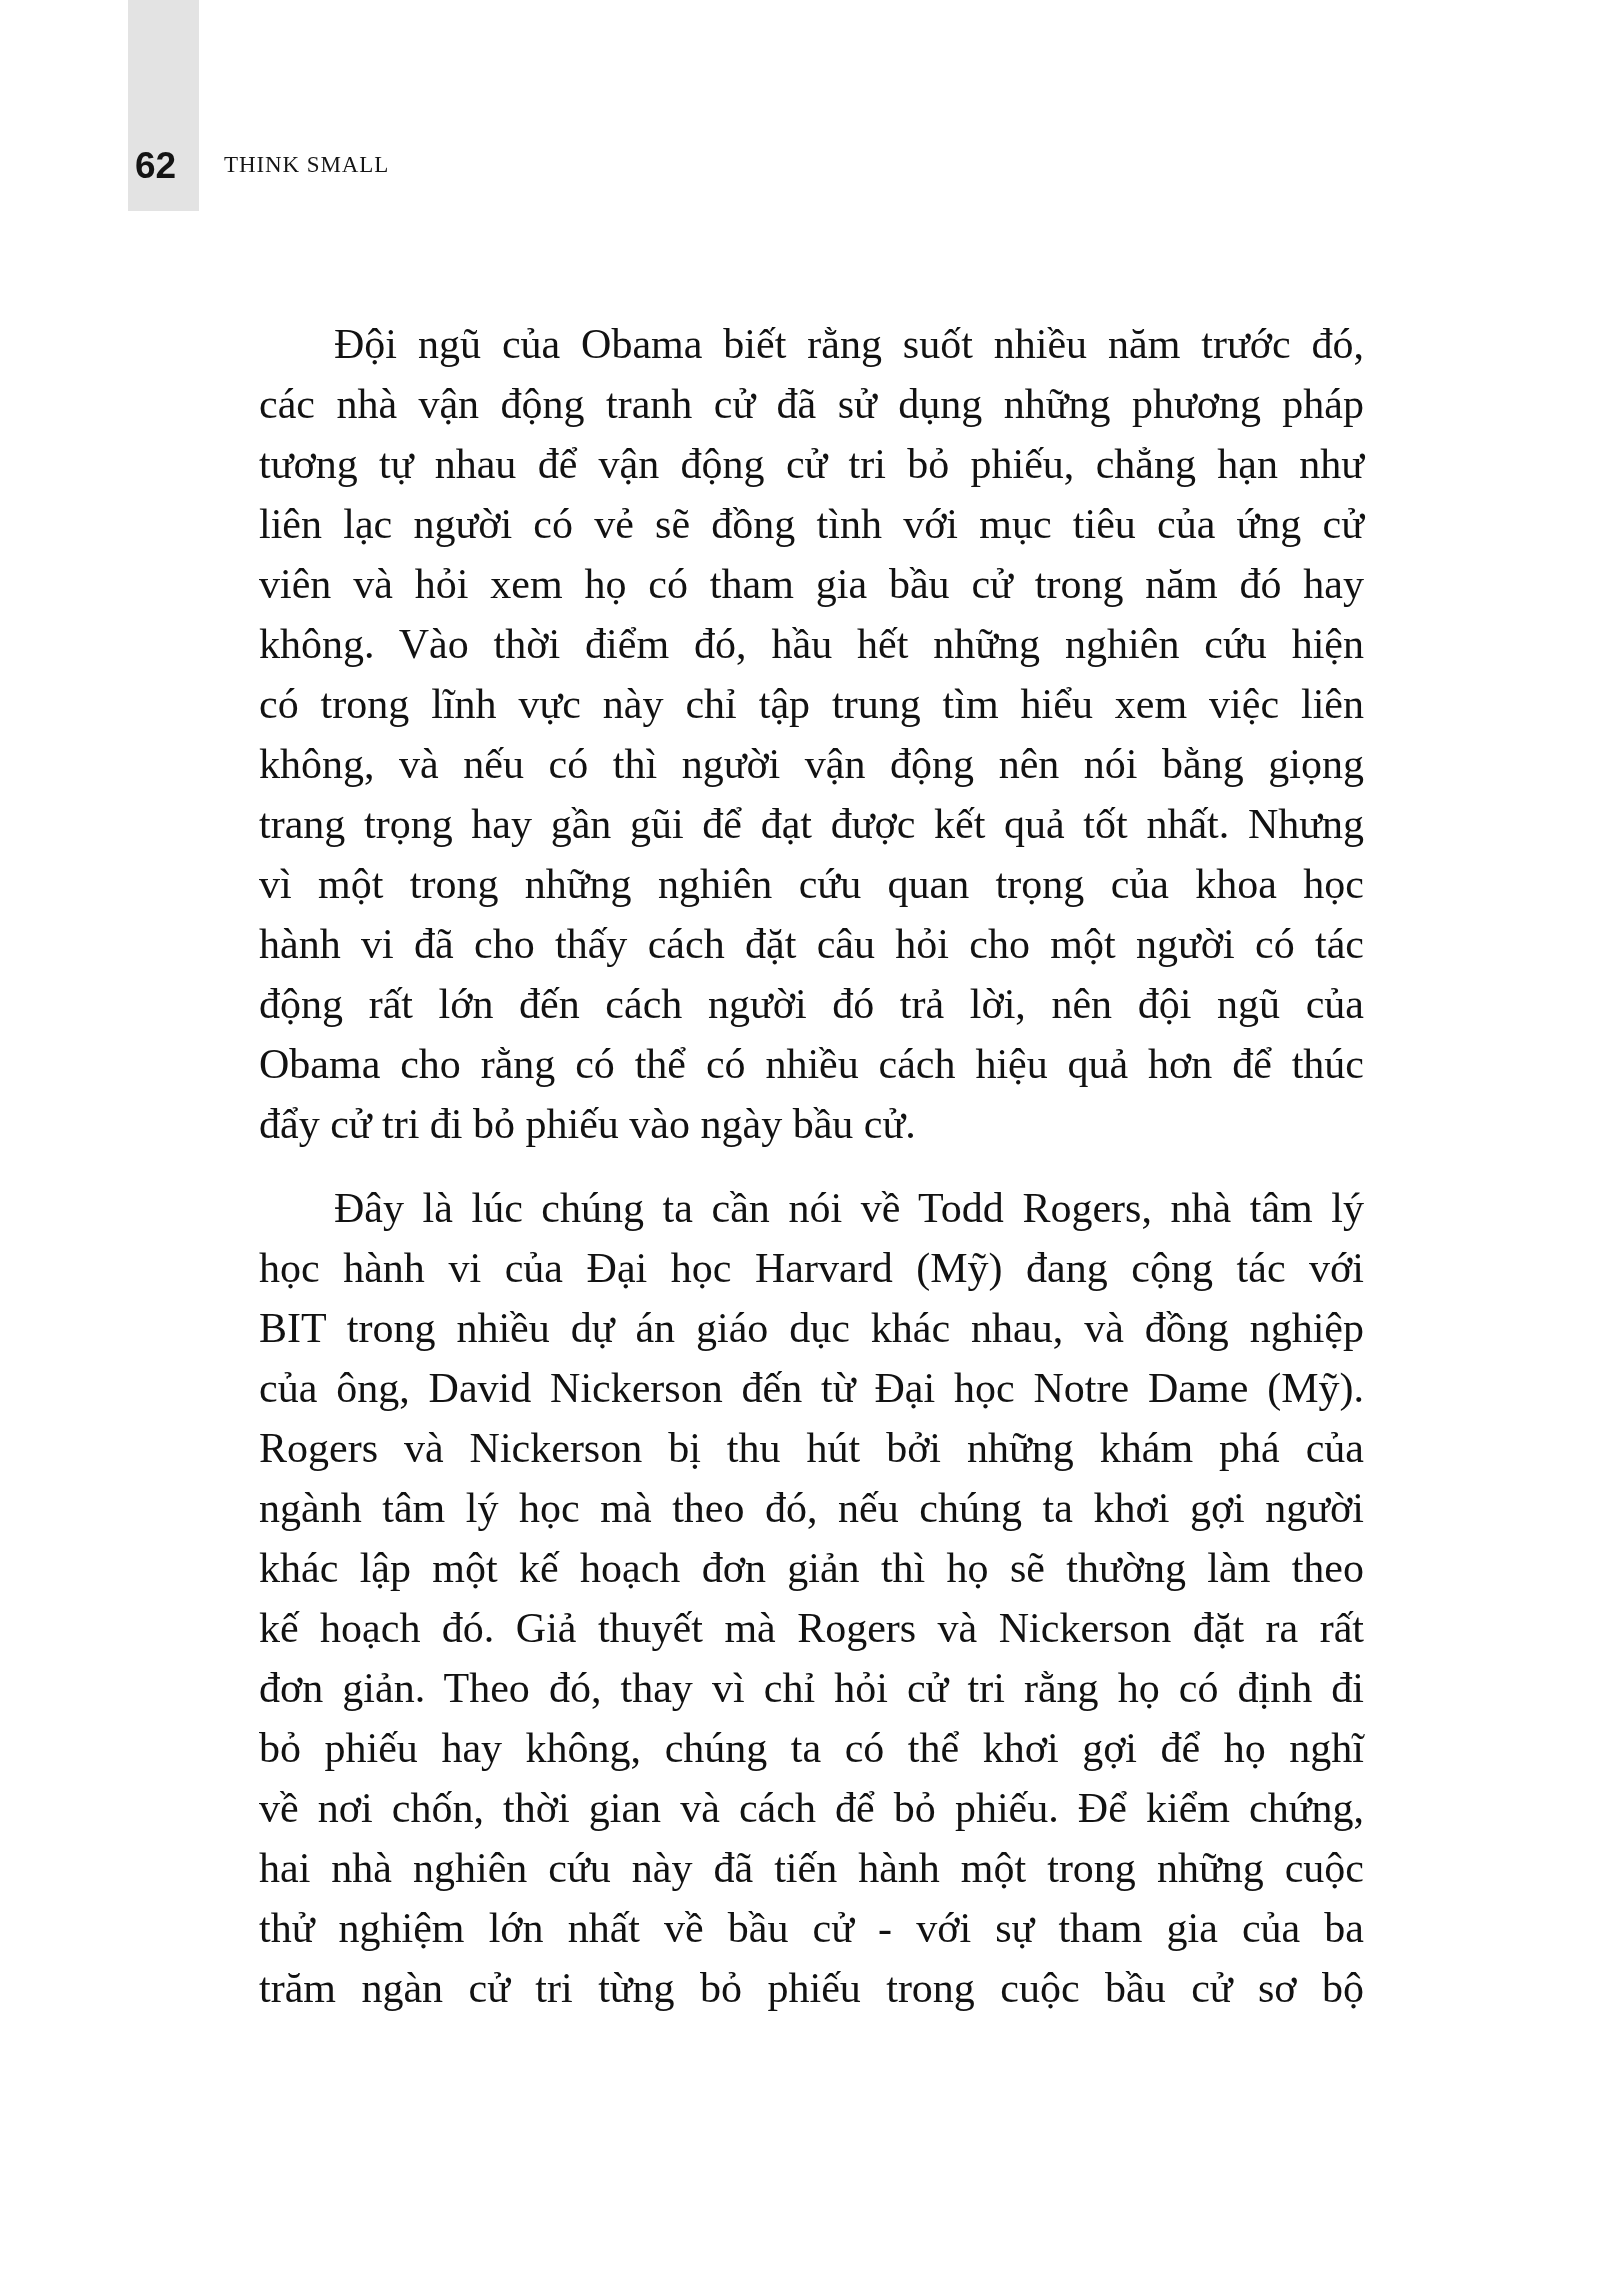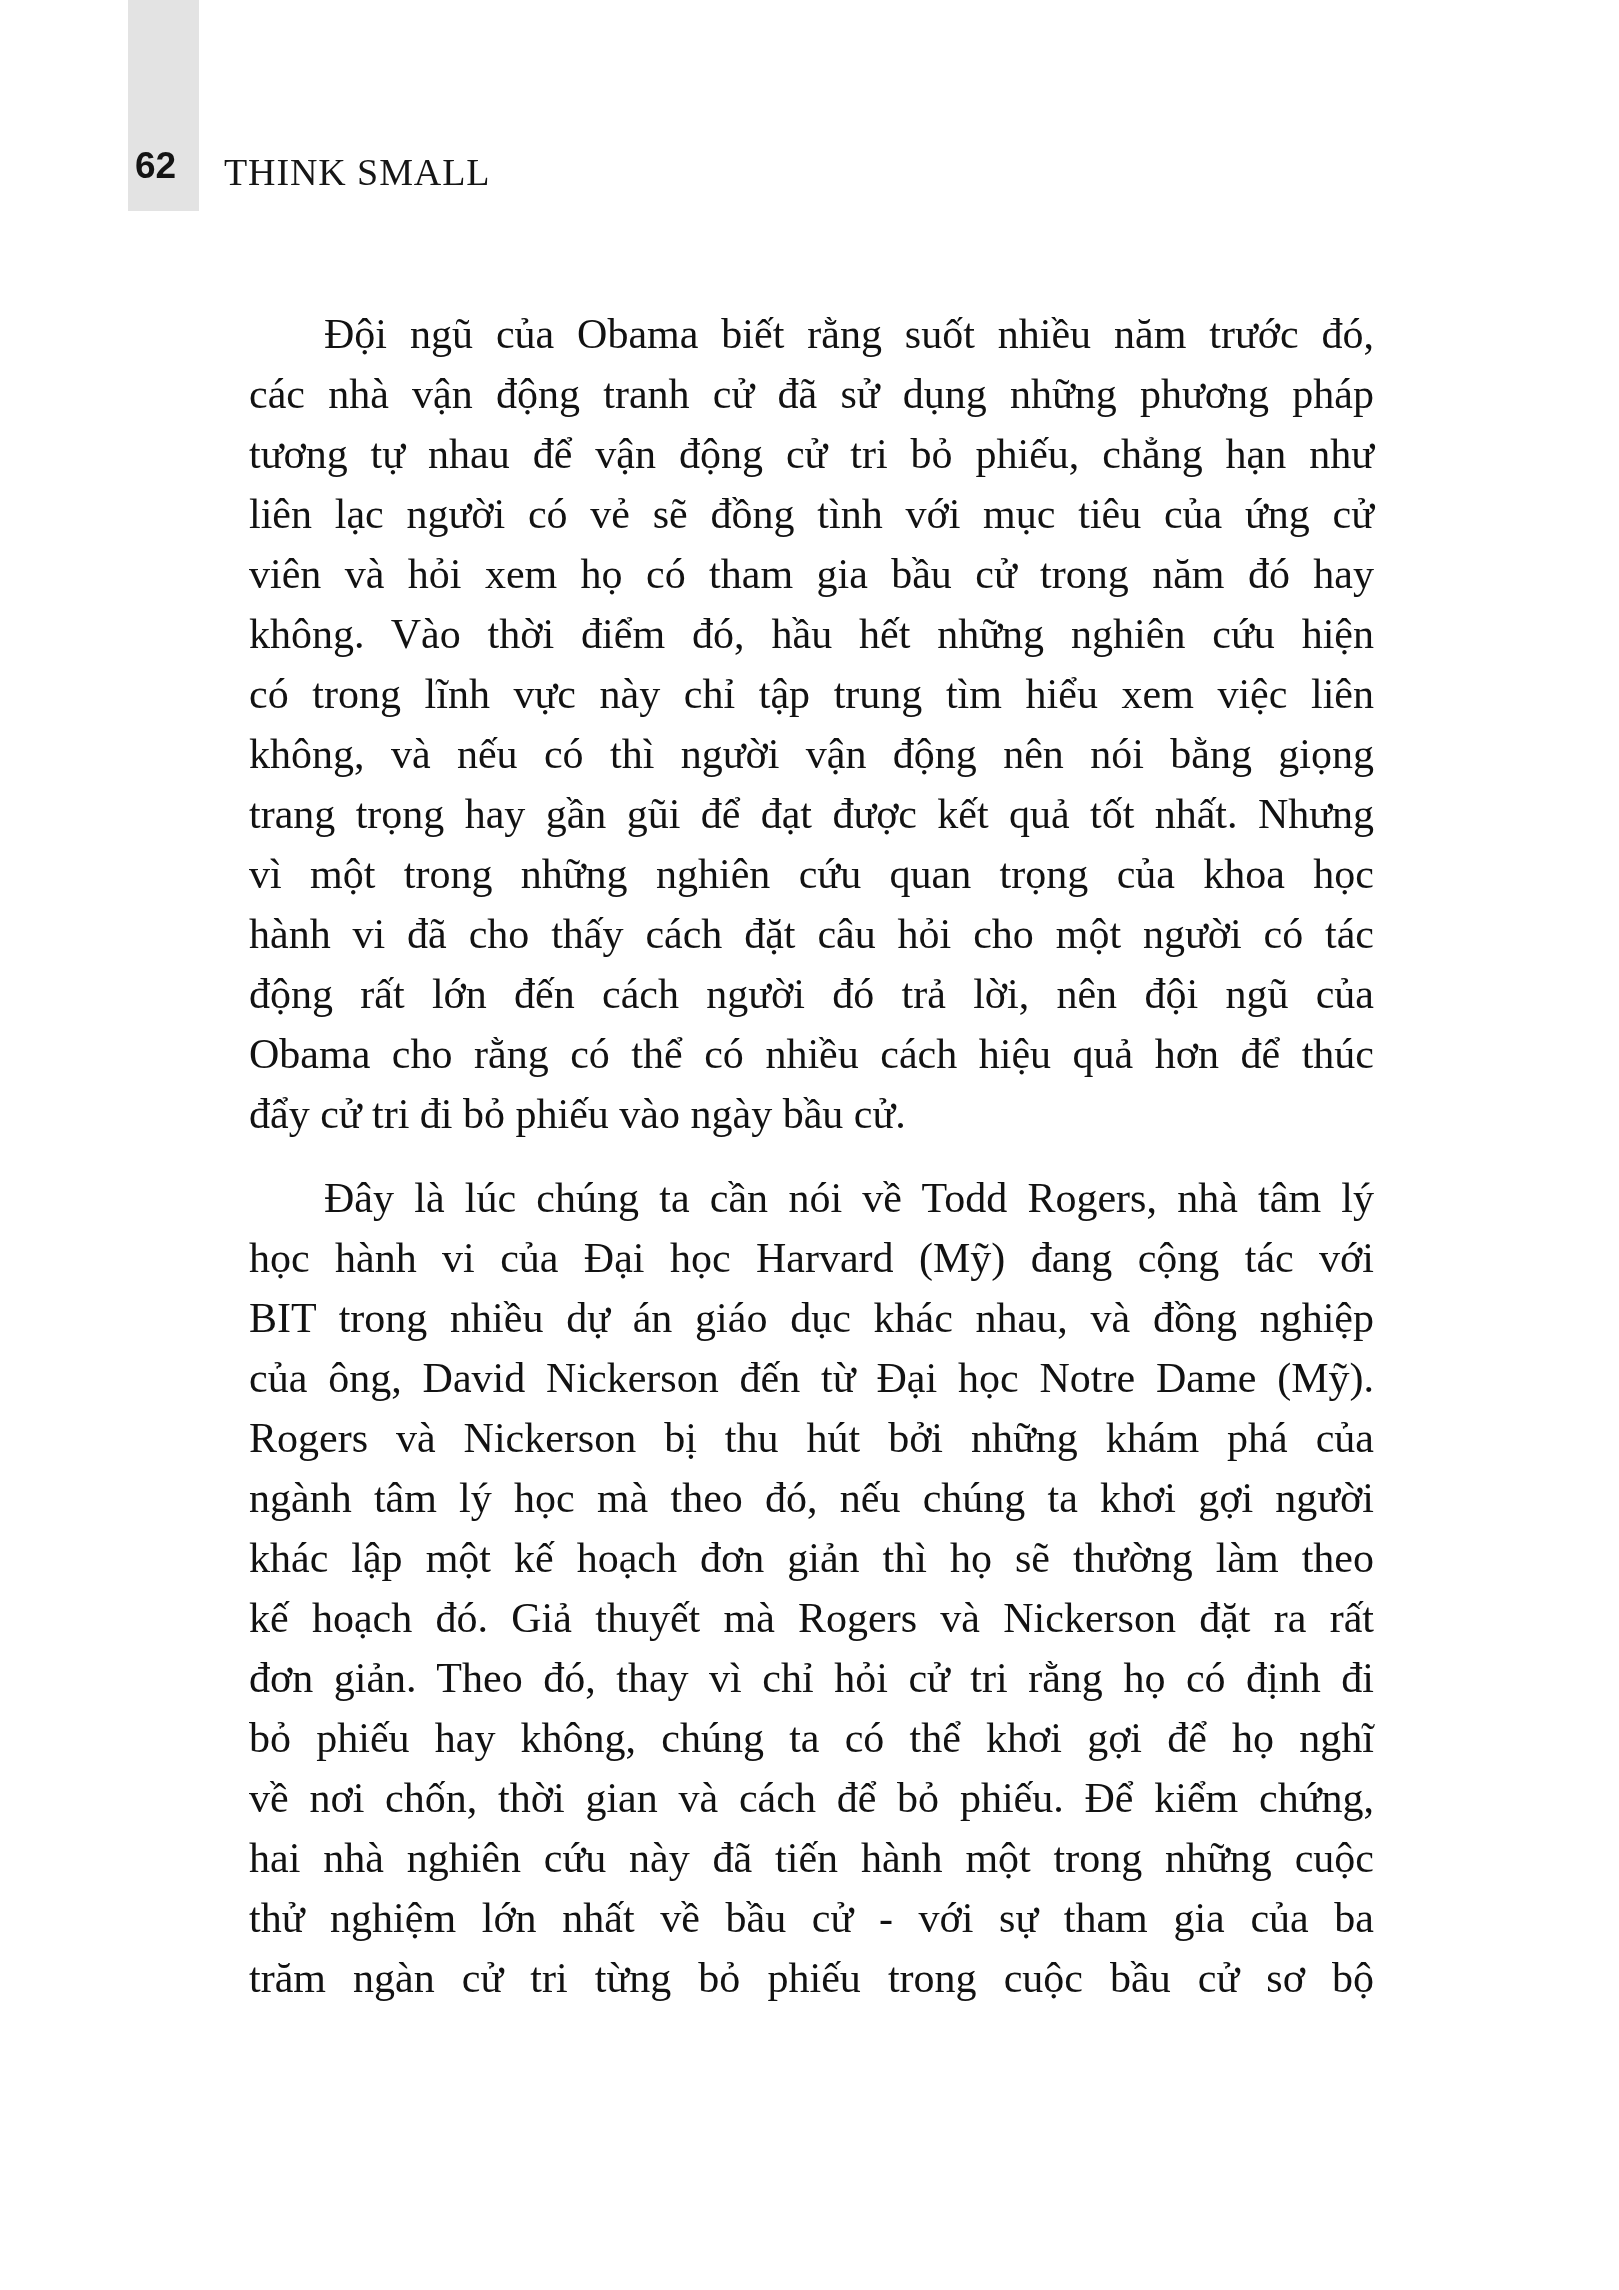--- a/index.html
+++ b/index.html
@@ -36,36 +36,36 @@
     font-weight: 700;
     font-size: 37px;
     line-height: 1;
     color: #141414;
   }
   .running-title {
     position: absolute;
     left: 224px;
     top: 153px;
     font-family: "Liberation Serif", serif;
-    font-size: 38px;
+    font-size: 23px;
     line-height: 1;
     letter-spacing: 0.9px;
     color: #161616;
     white-space: nowrap;
   }
   .text-block {
     position: absolute;
     left: 245px;
     top: 300px;
     width: 1133px;
     font-size: 42px;
     color: #121212;
   }
   .para {
-    margin: 4px;
+    margin: 14px;
   }
   .para + .para {
     margin-top: 24px;
   }
   .line {
     line-height: 60px;
     text-align: justify;
     text-align-last: justify;
     white-space: nowrap; 
   }

